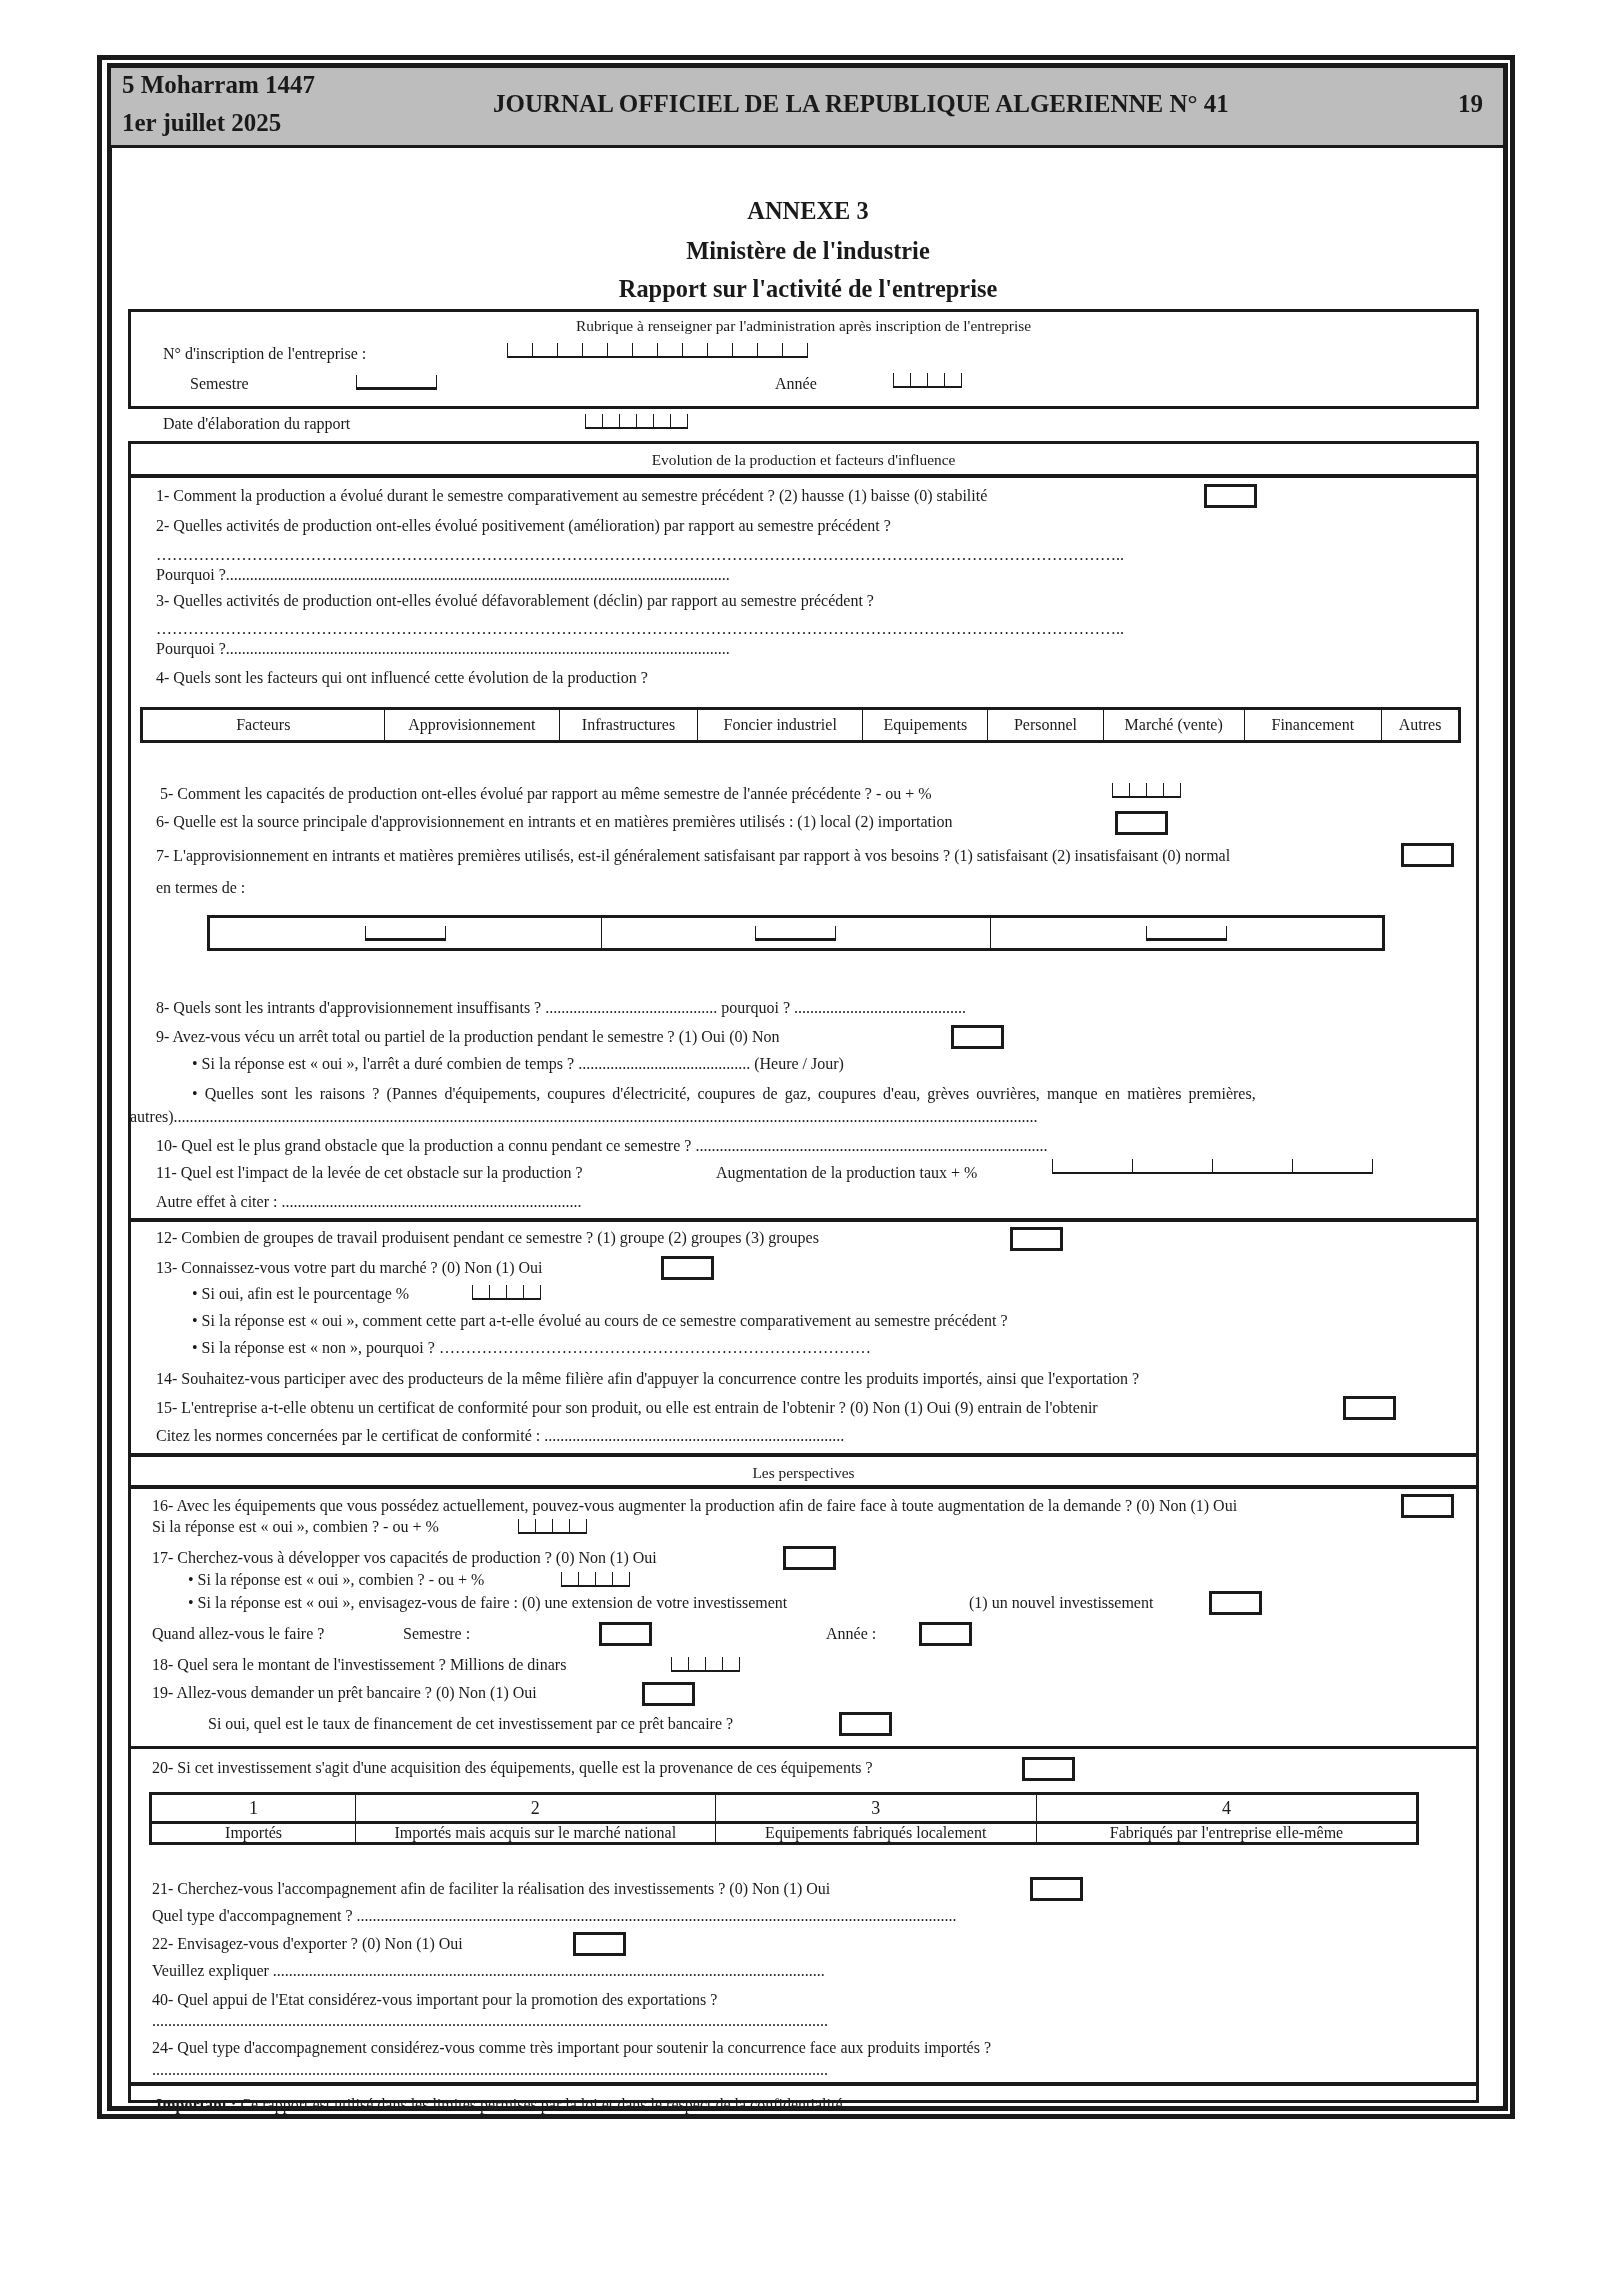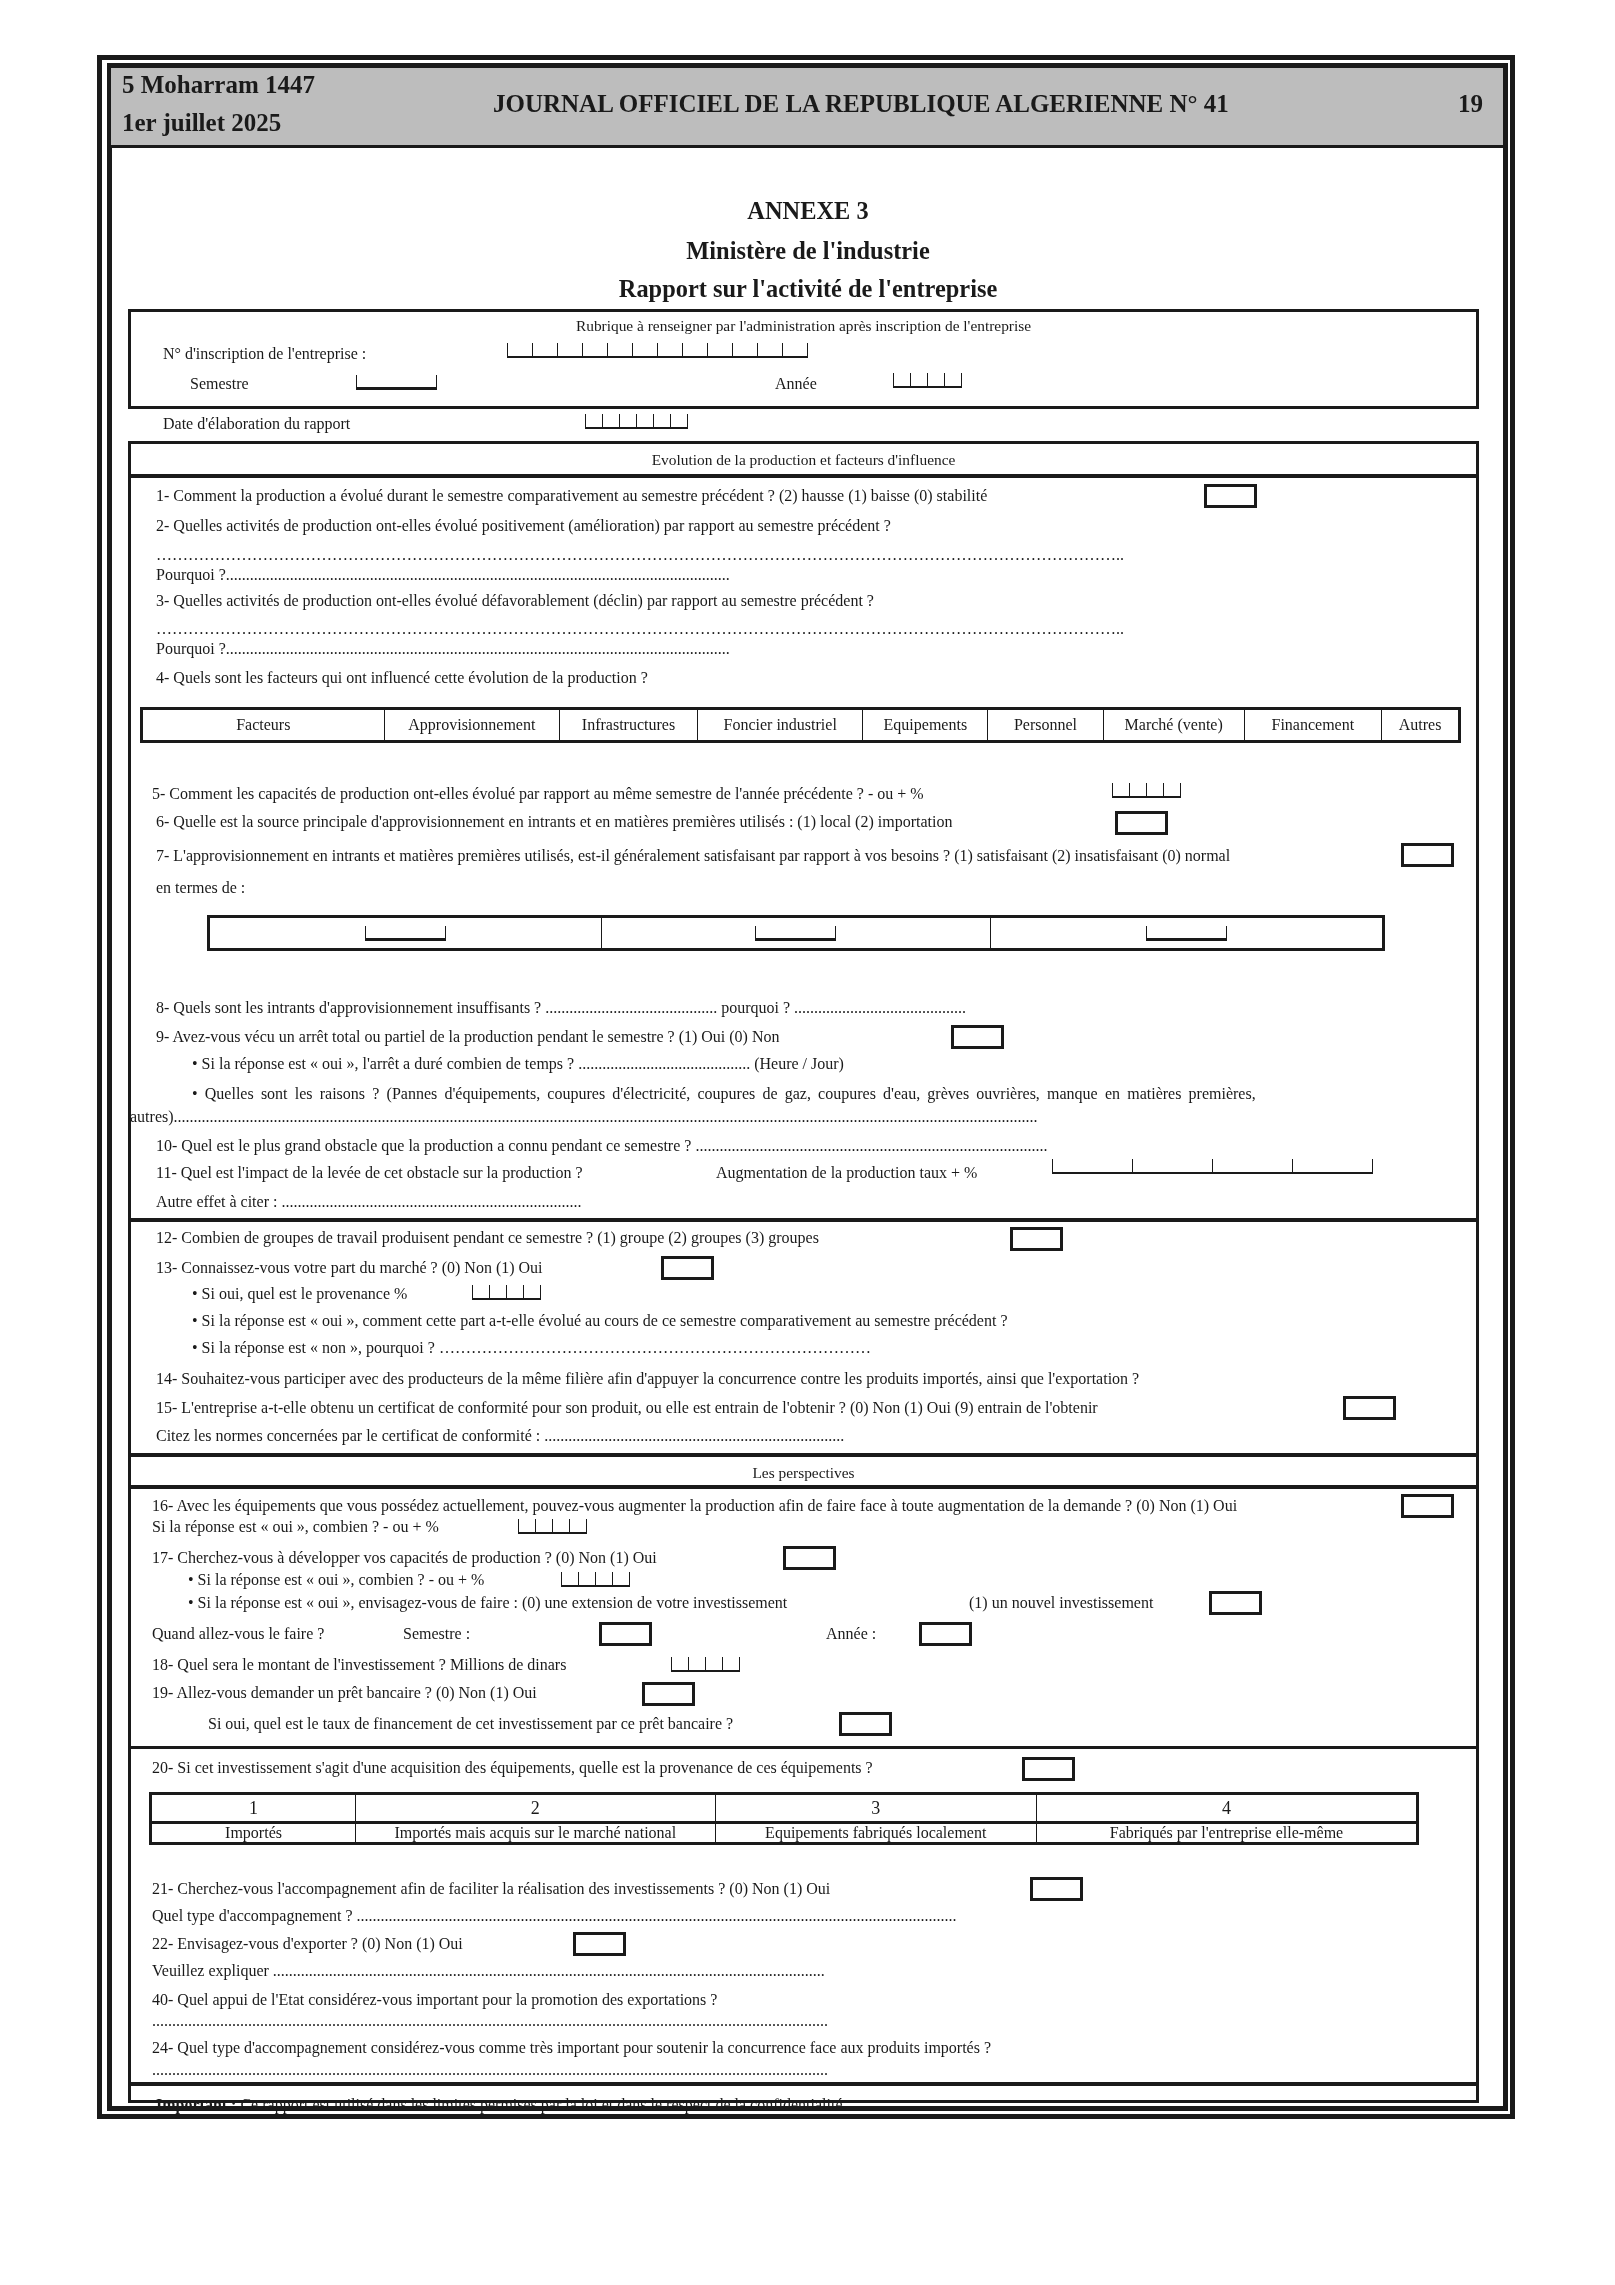--- a/index.html
+++ b/index.html
@@ -118,21 +118,21 @@
     <td style="width:166px;">Foncier industriel</td>
     <td style="width:125px;">Equipements</td>
     <td style="width:116px;">Personnel</td>
     <td style="width:141px;">Marché (vente)</td>
     <td style="width:138px;">Financement</td>
     <td style="width:78px;">Autres</td>
   </tr>
 </tbody>
   </table>
 
-<div class="abs txt" style="left:152px; top:786px;">5- Comment les capacités de production ont-elles évolué par rapport au même semestre de l'année précédente ?  -  ou + %</div>
+<div class="abs txt" style="left:160px; top:786px;">5- Comment les capacités de production ont-elles évolué par rapport au même semestre de l'année précédente ?  -  ou + %</div>
 <div class="digits" style="left:1112px; top:783px;">
   <span style="width:17px"></span>
     <span style="width:17px"></span>
     <span style="width:17px"></span>
     <span style="width:17px"></span>
 </div>
 
 <div class="abs txt" style="left:156px; top:814px;">6- Quelle est la source principale d'approvisionnement en intrants et en matières premières utilisés :  (1) local  (2) importation</div>
 <div class="checkbox" style="left:1115px; top:811px;"></div>
 
@@ -172,21 +172,21 @@
     <span style="width:80px"></span>
 </div>
 <div class="abs txt" style="left:156px; top:1194px;">Autre effet à citer : ...........................................................................</div>
 
 <div class="hline" style="left:128px; top:1218px; width:1351px; height:3.6px;"></div>
 
 <div class="abs txt" style="left:156px; top:1230px;">12- Combien de groupes de travail produisent pendant ce semestre ?  (1) groupe    (2) groupes    (3) groupes</div>
 <div class="checkbox" style="left:1010px; top:1227px;"></div>
 <div class="abs txt" style="left:156px; top:1260px;">13- Connaissez-vous votre part du marché ? (0) Non    (1) Oui</div>
 <div class="checkbox" style="left:661px; top:1256px;"></div>
-<div class="abs txt" style="left:192px; top:1286px;">• Si oui, quel est le provenance %</div>
+<div class="abs txt" style="left:192px; top:1286px;">• Si oui, afin est le pourcentage %</div>
 <div class="digits" style="left:472px; top:1285px;">
   <span style="width:17px"></span>
     <span style="width:17px"></span>
     <span style="width:17px"></span>
     <span style="width:17px"></span>
 </div>
 <div class="abs txt" style="left:192px; top:1313px;">• Si la réponse est « oui », comment cette part a-t-elle évolué au cours de ce semestre comparativement au semestre précédent ?</div>
 <div class="abs txt" style="left:192px; top:1340px;">• Si la réponse est « non », pourquoi ? ………………………………………………………………………</div>
 <div class="abs txt" style="left:156px; top:1371px;">14- Souhaitez-vous participer avec des producteurs de la même filière afin d'appuyer la concurrence contre les produits importés, ainsi que l'exportation ?</div>
 <div class="abs txt" style="left:156px; top:1400px;">15- L'entreprise a-t-elle obtenu un certificat de conformité pour son produit, ou elle est entrain de l'obtenir ?  (0) Non     (1) Oui     (9) entrain de l'obtenir</div>

